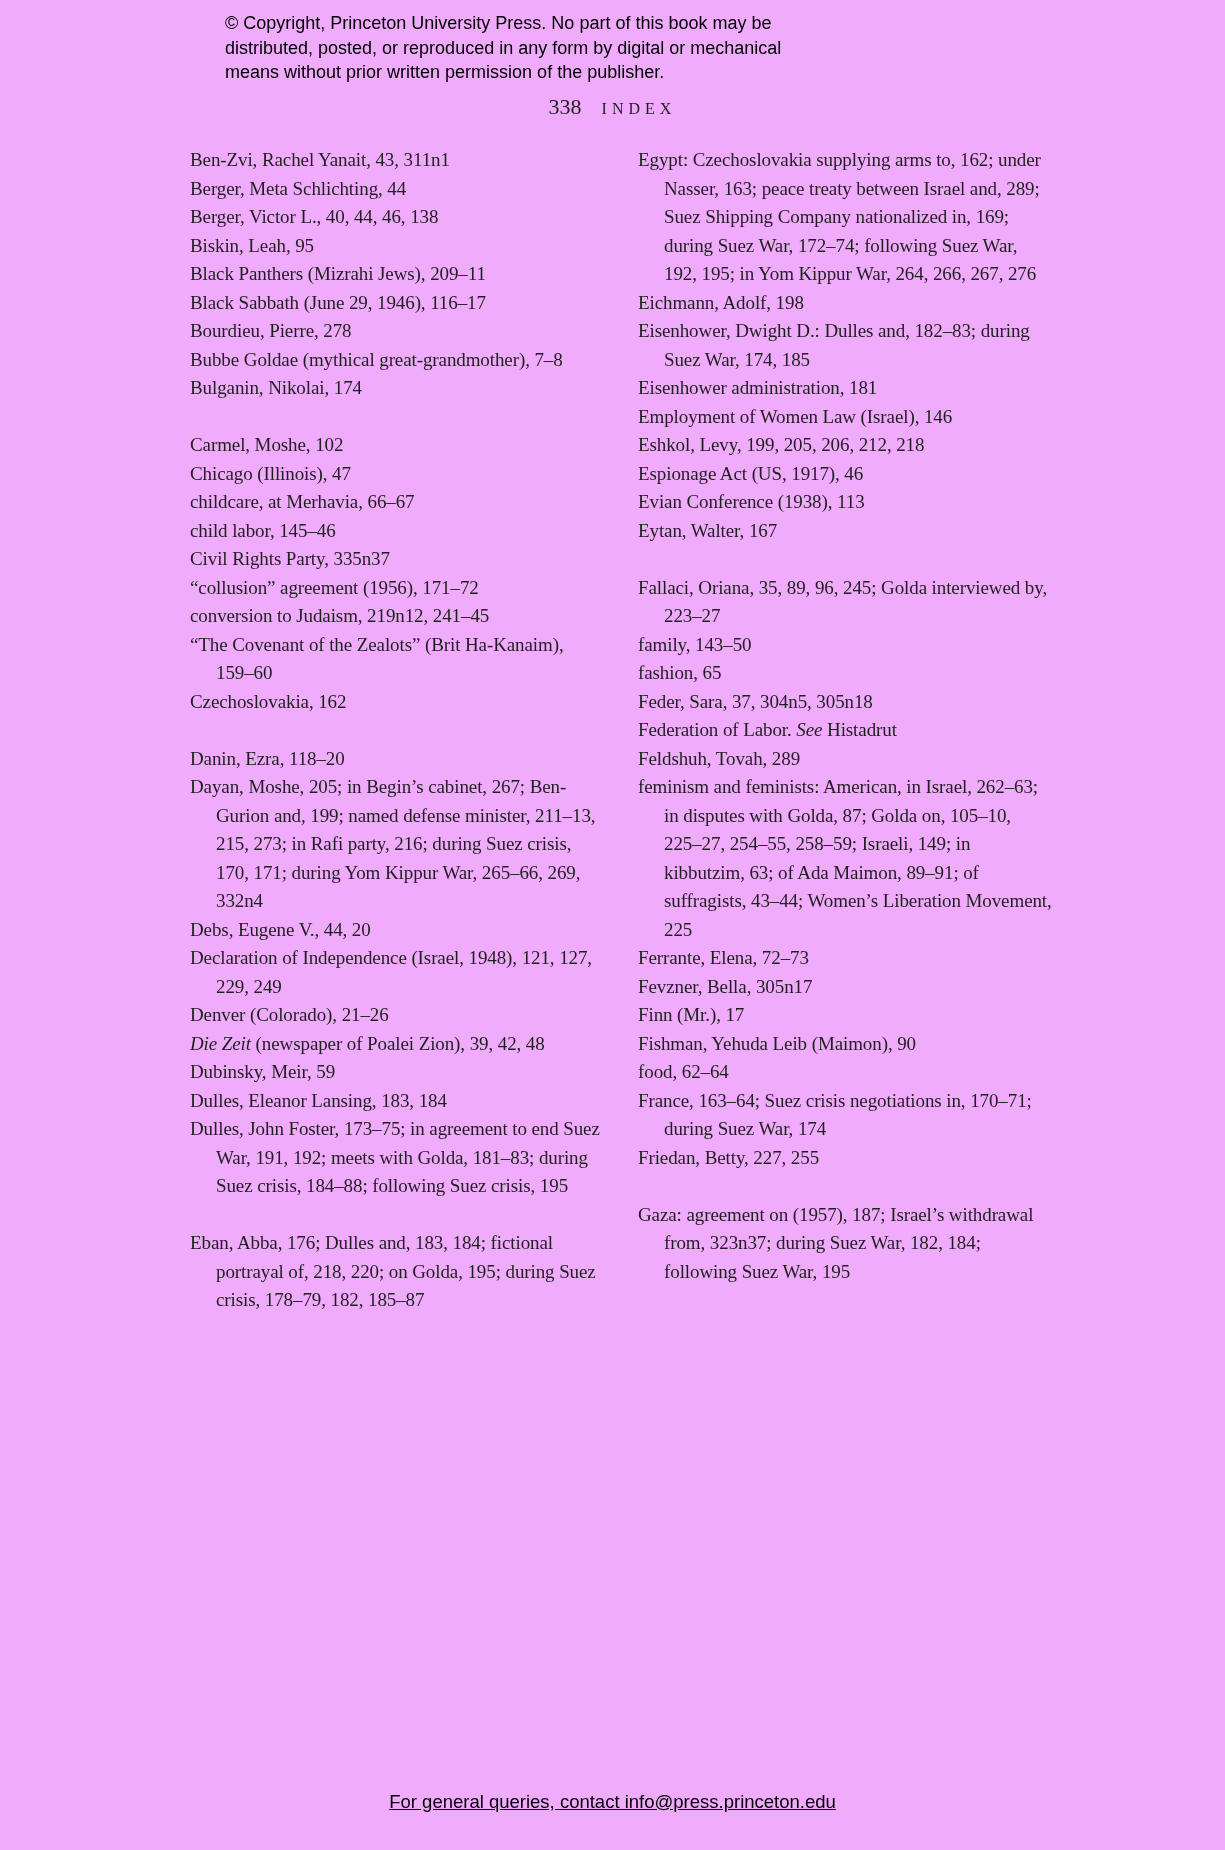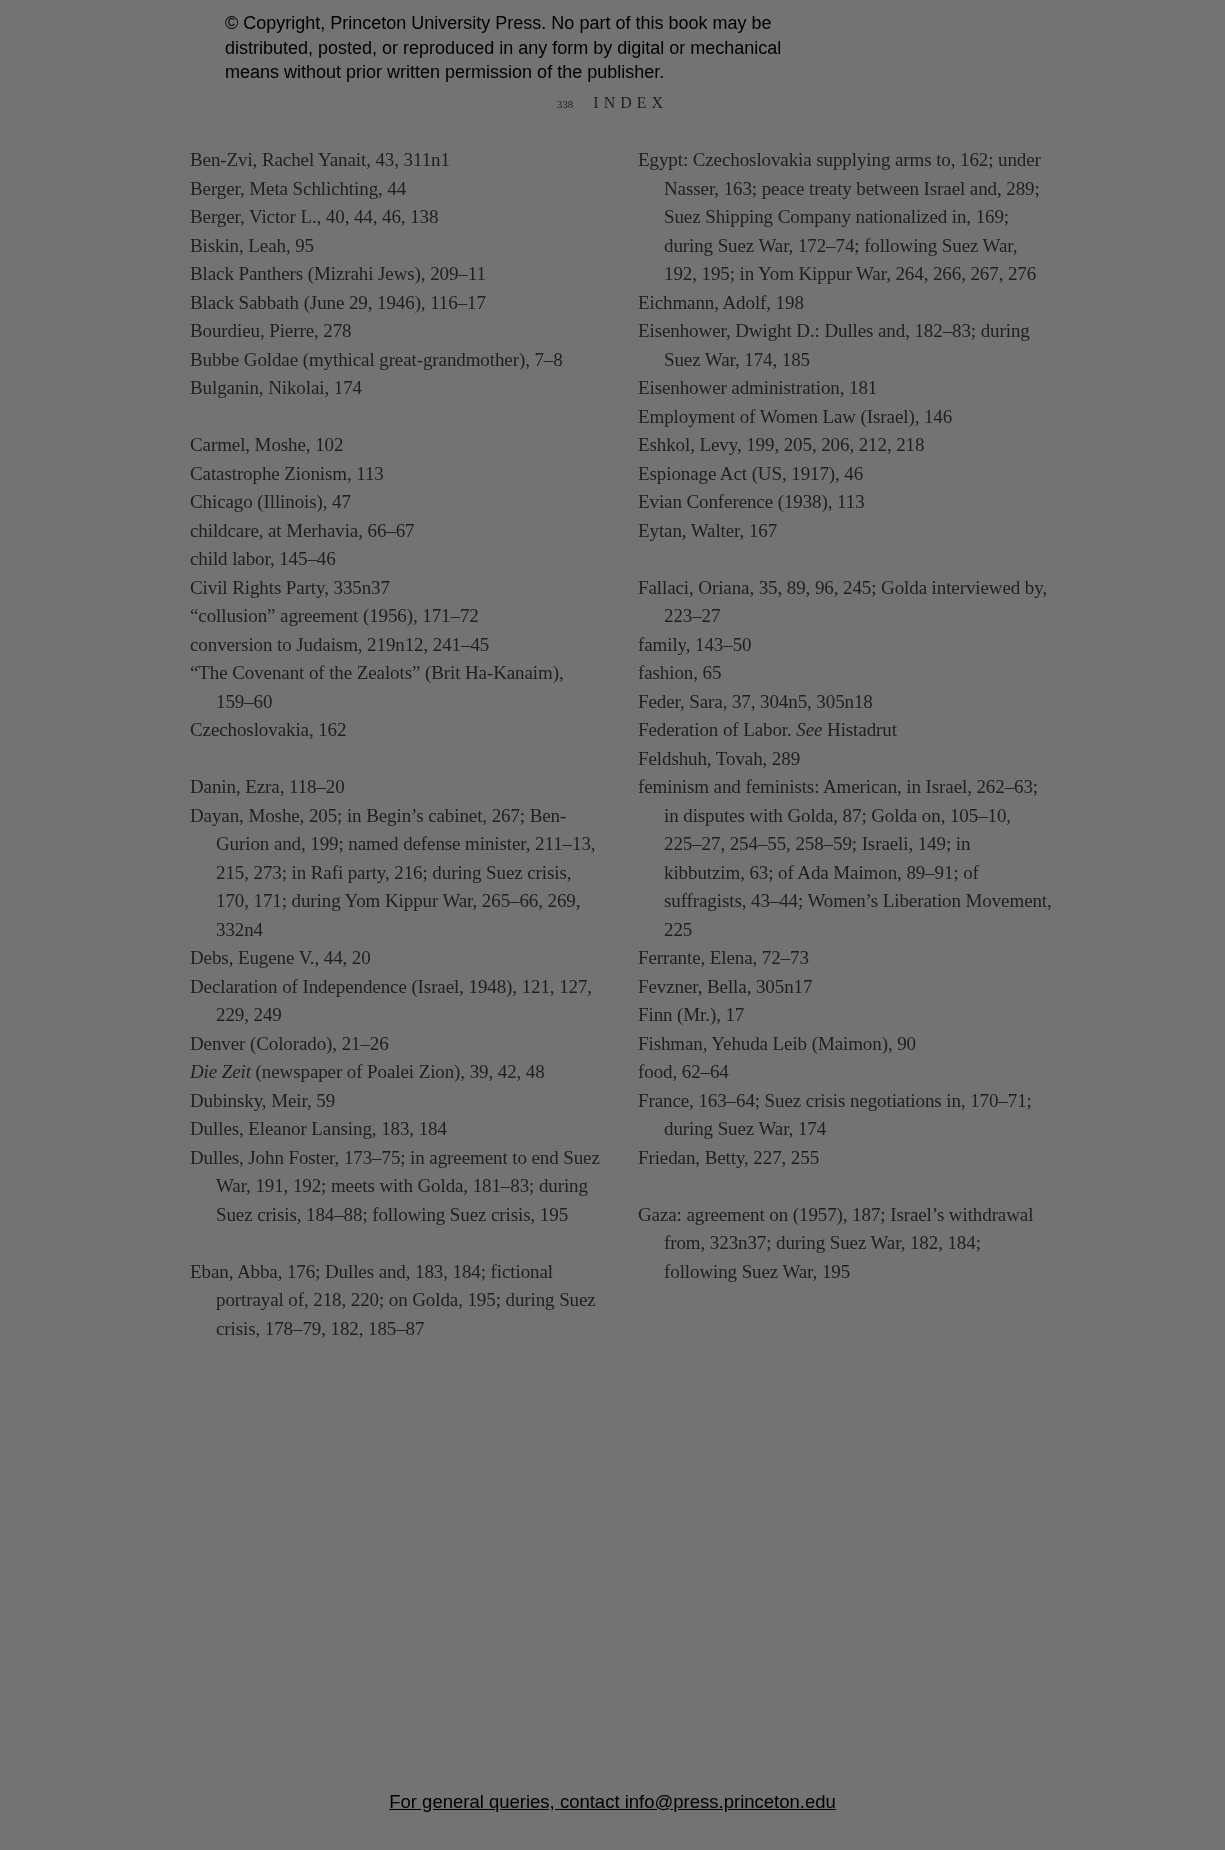--- a/index.html
+++ b/index.html
@@ -2,21 +2,21 @@
 <html><head>
 <meta charset="utf-8">
 <style>
   * { margin: 0; padding: 0; box-sizing: border-box; }
   html, body { background: #e9e9e9; }
   .page {
     position: relative;
     width: 1225px;
     height: 1850px;
     margin: 0 auto;
-    background: #737373;
+    background: #f0abfc;
     color: #1f1f1f;
     overflow: hidden;
   }
   .copyright {
     position: absolute;
     left: 225px;
     top: 11px;
     width: 640px;
     font-family: "Liberation Sans", sans-serif;
     font-size: 18px;
@@ -26,21 +26,21 @@
   .page-header {
     position: absolute;
     top: 94px;
     left: 0;
     width: 100%;
     text-align: center;
     font-family: "Liberation Serif", serif;
     color: #1f1f1f;
   }
   .page-number {
-    font-size: 11px;
+    font-size: 22px;
     display: inline-block;
     margin-right: 20px;
   }
   .page-title {
     font-size: 16px;
     letter-spacing: 5px;
     display: inline-block;
   }
   .columns {
     position: absolute;
@@ -96,21 +96,20 @@
           <p class="index-entry"><span>Berger, Victor L., 40, 44, 46, 138</span></p>
           <p class="index-entry"><span>Biskin, Leah, 95</span></p>
           <p class="index-entry"><span>Black Panthers (Mizrahi Jews), 209–11</span></p>
           <p class="index-entry"><span>Black Sabbath (June 29, 1946), 116–17</span></p>
           <p class="index-entry"><span>Bourdieu, Pierre, 278</span></p>
           <p class="index-entry"><span>Bubbe Goldae (mythical great-grandmother), 7–8</span></p>
           <p class="index-entry"><span>Bulganin, Nikolai, 174</span></p>
         </div>
         <div class="index-group">
           <p class="index-entry"><span>Carmel, Moshe, 102</span></p>
-          <p class="index-entry"><span>Catastrophe Zionism, 113</span></p>
           <p class="index-entry"><span>Chicago (Illinois), 47</span></p>
           <p class="index-entry"><span>childcare, at Merhavia, 66–67</span></p>
           <p class="index-entry"><span>child labor, 145–46</span></p>
           <p class="index-entry"><span>Civil Rights Party, 335n37</span></p>
           <p class="index-entry"><span>“collusion” agreement (1956), 171–72</span></p>
           <p class="index-entry"><span>conversion to Judaism, 219n12, 241–45</span></p>
           <p class="index-entry"><span>“The Covenant of the Zealots” (Brit Ha-Kanaim), 159–60</span></p>
           <p class="index-entry"><span>Czechoslovakia, 162</span></p>
         </div>
         <div class="index-group">

